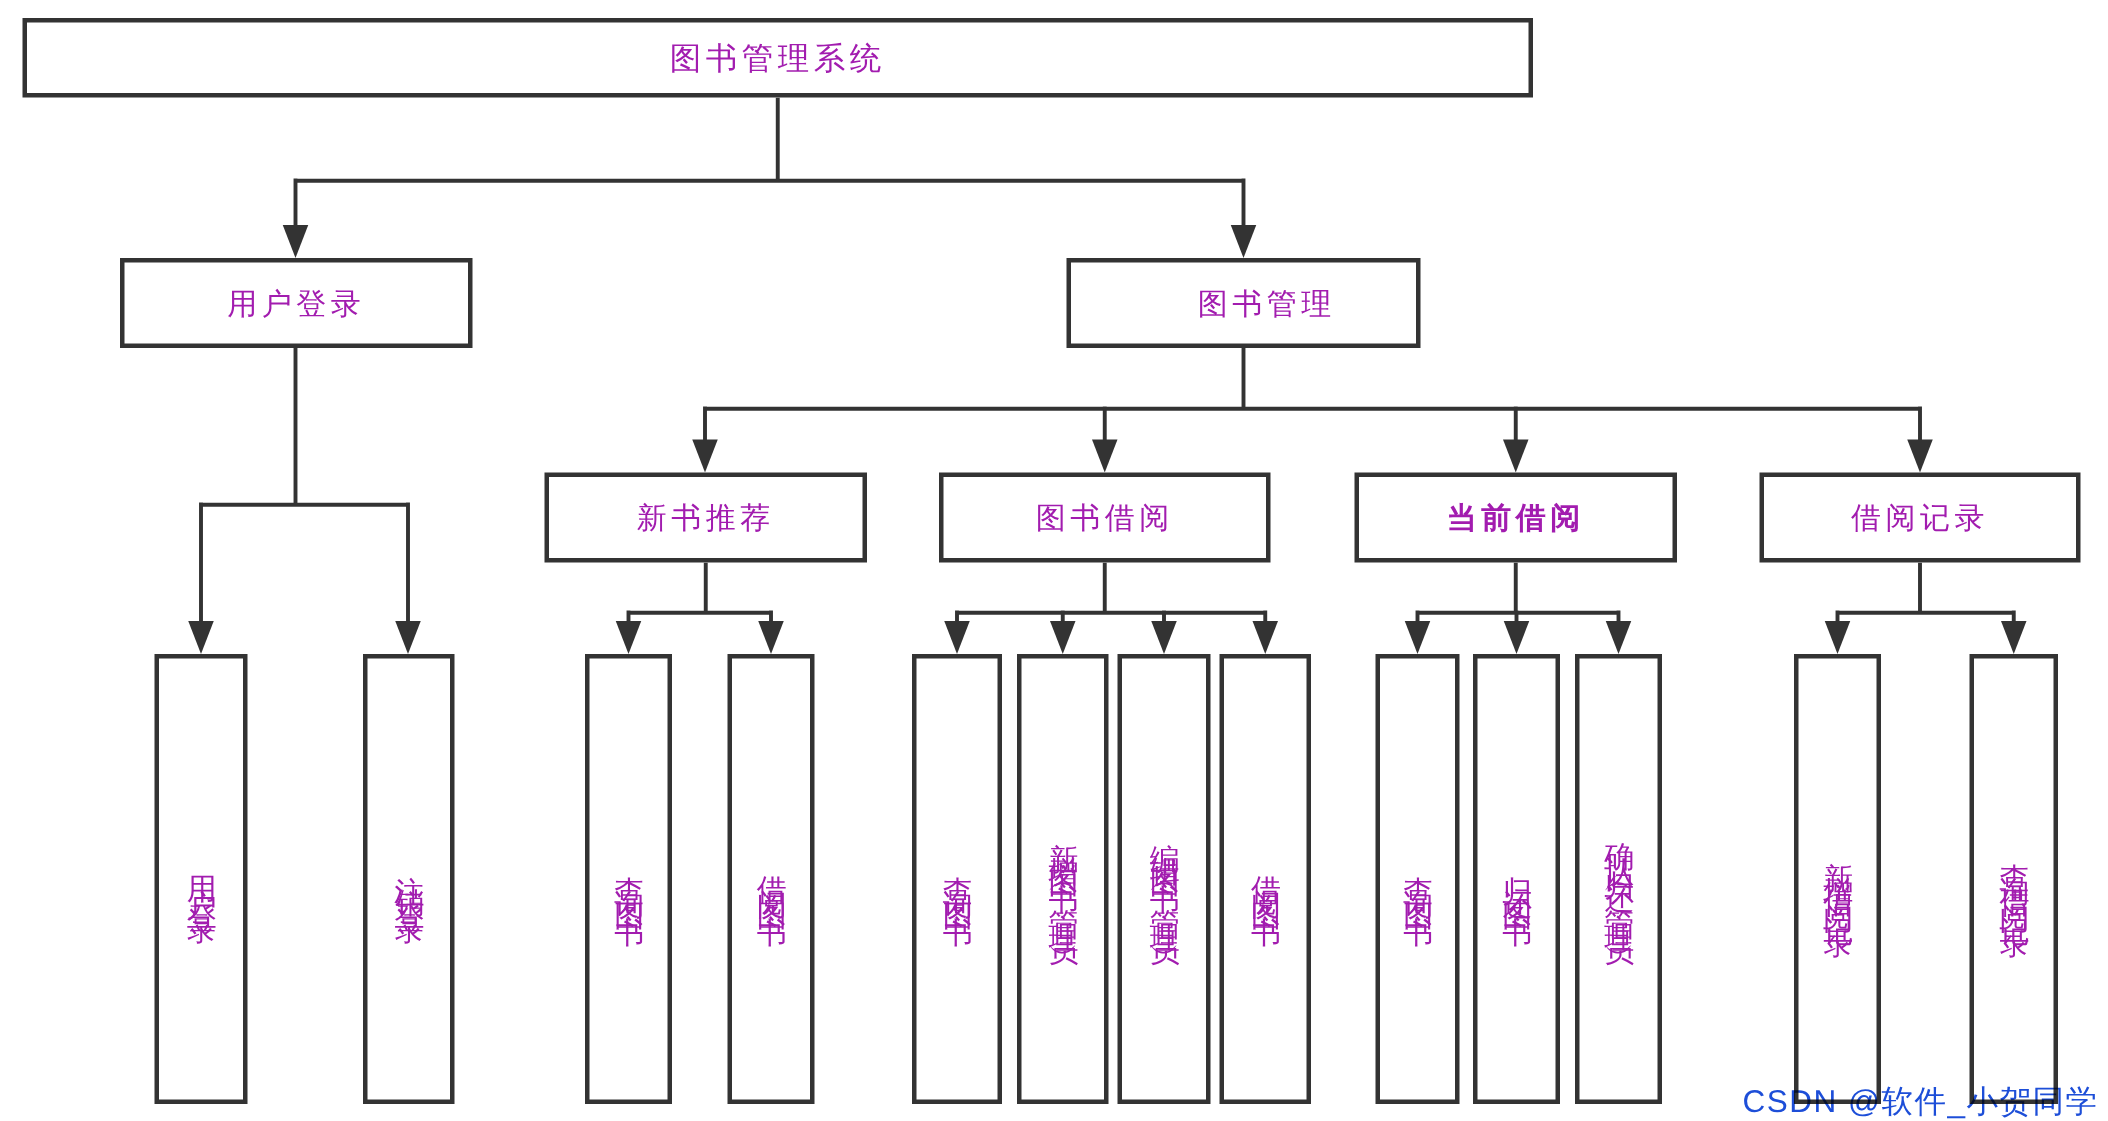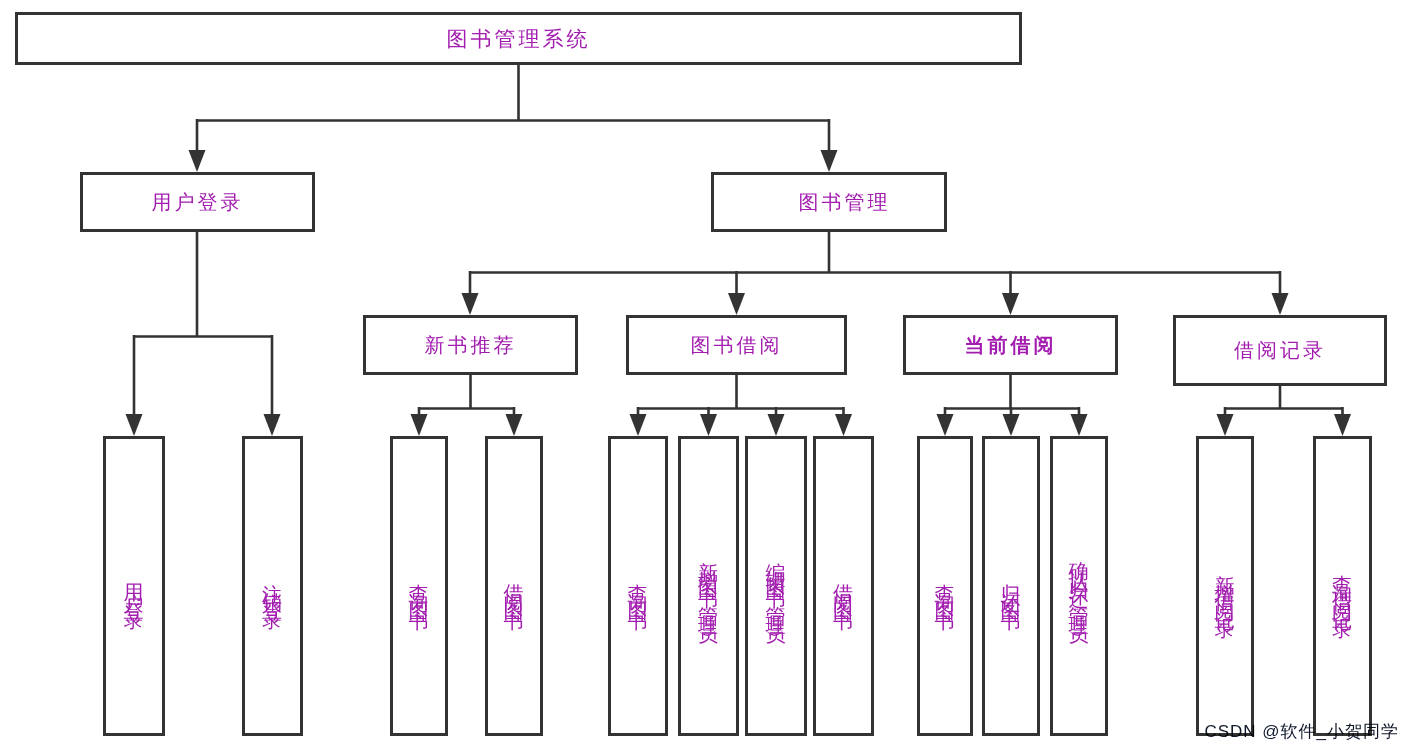--- a/index.html
+++ b/index.html
@@ -25,22 +25,22 @@
     writing-mode:vertical-rl;
     text-orientation:mixed;
     font-size:20px;
     letter-spacing:9px;
     line-height:1.1;
     white-space:nowrap;
   }
   .watermark{
     position:absolute;z-index:5;
     right:6px;top:720px;
-    font-size:17px;
-    color:#0f172a;
+    font-size:21px;
+    color:#1d4ed8;
     letter-spacing:1px;
     mix-blend-mode:multiply;
     white-space:nowrap;
   }
 </style>
 </head>
 <body>
 
 <div id="stage">
 
@@ -104,21 +104,21 @@
 
   <div class="box h" style="left:363px;top:315px;width:215px;height:60px;">
     <span>新书推荐</span>
   </div>
   <div class="box h" style="left:626px;top:315px;width:221px;height:60px;">
     <span>图书借阅</span>
   </div>
   <div class="box h" style="left:903px;top:315px;width:215px;height:60px;font-weight:bold;">
     <span>当前借阅</span>
   </div>
-  <div class="box h" style="left:1173px;top:315px;width:214px;height:71px;">
+  <div class="box h" style="left:1173px;top:315px;width:214px;height:60px;">
     <span>借阅记录</span>
   </div>
 
   <div class="box v" style="left:103px;top:436px;width:62px;height:300px;">
     <span>用户登录</span>
   </div>
   <div class="box v" style="left:242px;top:436px;width:61px;height:300px;">
     <span>注销登录</span>
   </div>
 

